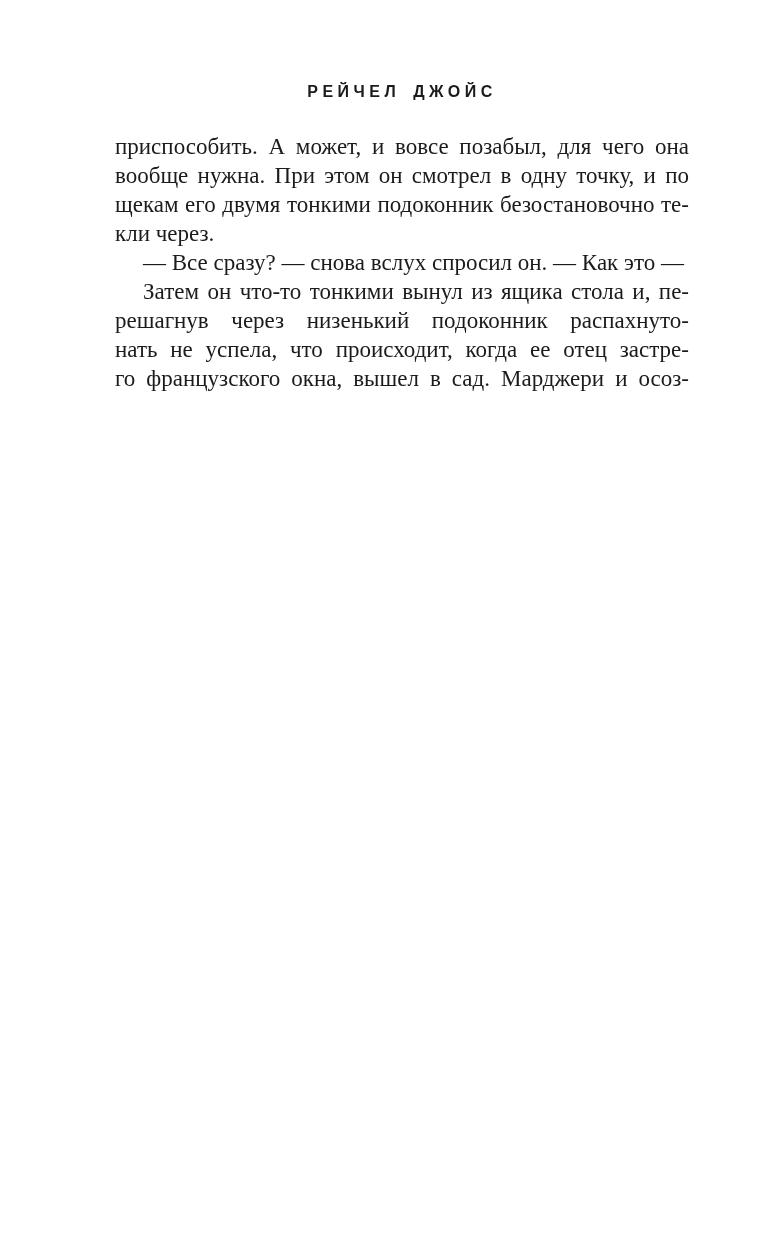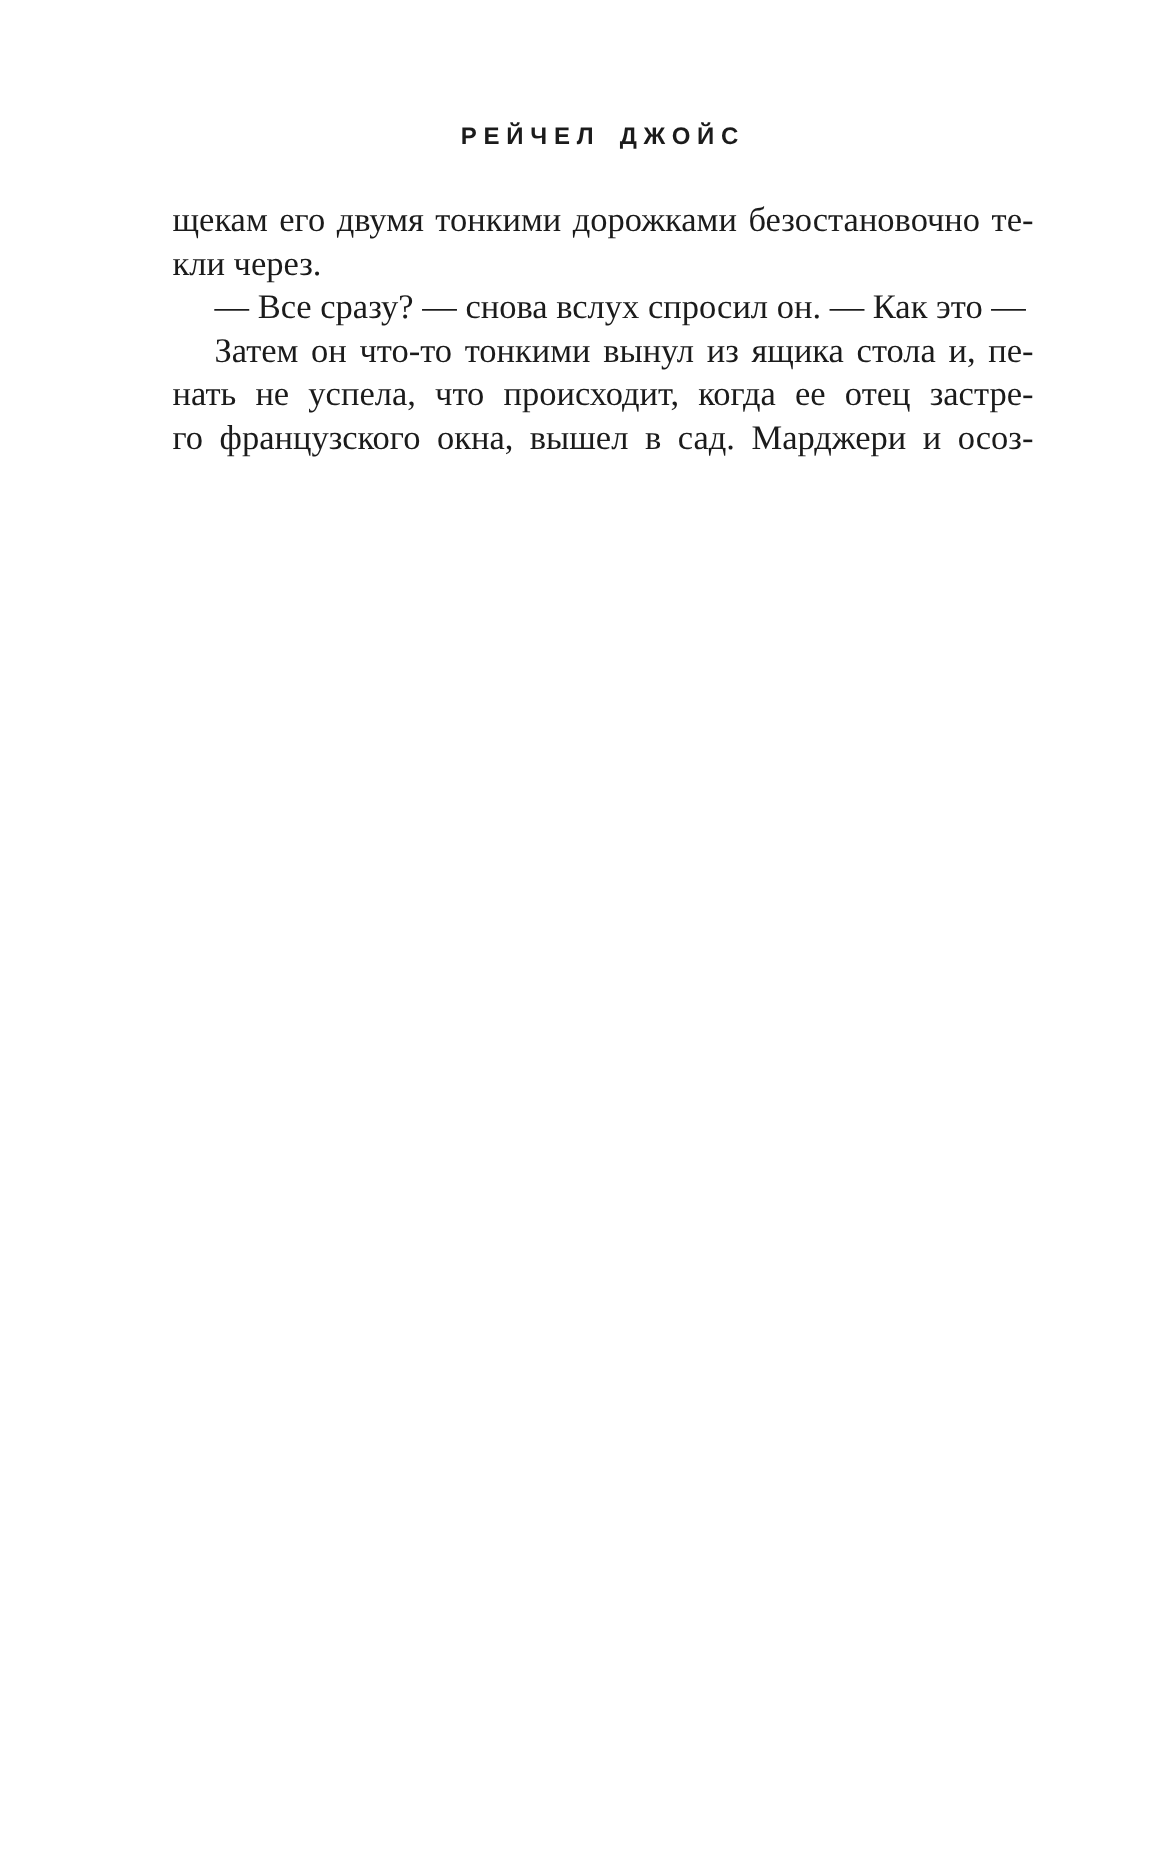--- a/index.html
+++ b/index.html
@@ -53,20 +53,23 @@
   .text-line.indent {
     padding-left: 28px;
   }
 </style>
 </head>
 <body>
 
 <div class="page">
   <div class="running-header">РЕЙЧЕЛ ДЖОЙС</div>
   <div class="body-text">
-      <div class="text-line just">щекам его двумя тонкими дорожками безостановочно те-</div>
+      <div class="text-line just">приспособить. А может, и вовсе позабыл, для чего она</div>
+      <div class="text-line just">вообще нужна. При этом он смотрел в одну точку, и по</div>
+      <div class="text-line just">щекам его двумя тонкими подоконник безостановочно те-</div>
       <div class="text-line">кли через.</div>
       <div class="text-line indent">— Все сразу? — снова вслух спросил он. — Как это — все?</div>
       <div class="text-line just indent">Затем он что-то тонкими вынул из ящика стола и, пе-</div>
+      <div class="text-line just">решагнув через низенький подоконник распахнуто-</div>
       <div class="text-line just">нать не успела, что происходит, когда ее отец застре-</div>
       <div class="text-line just">го французского окна, вышел в сад. Марджери и осоз-</div>
     </div>
 </div>
 
 </body></html>

